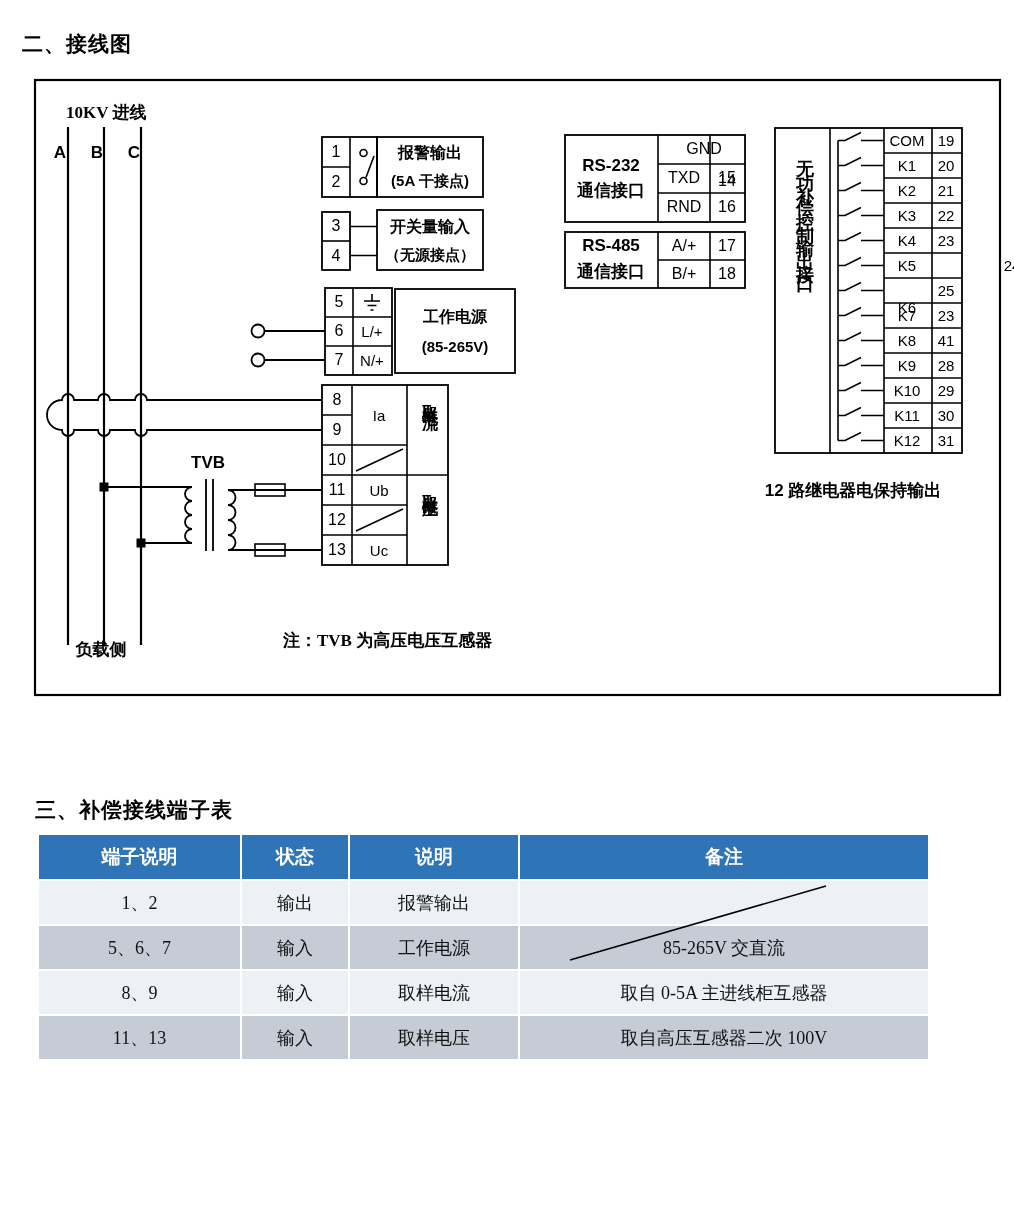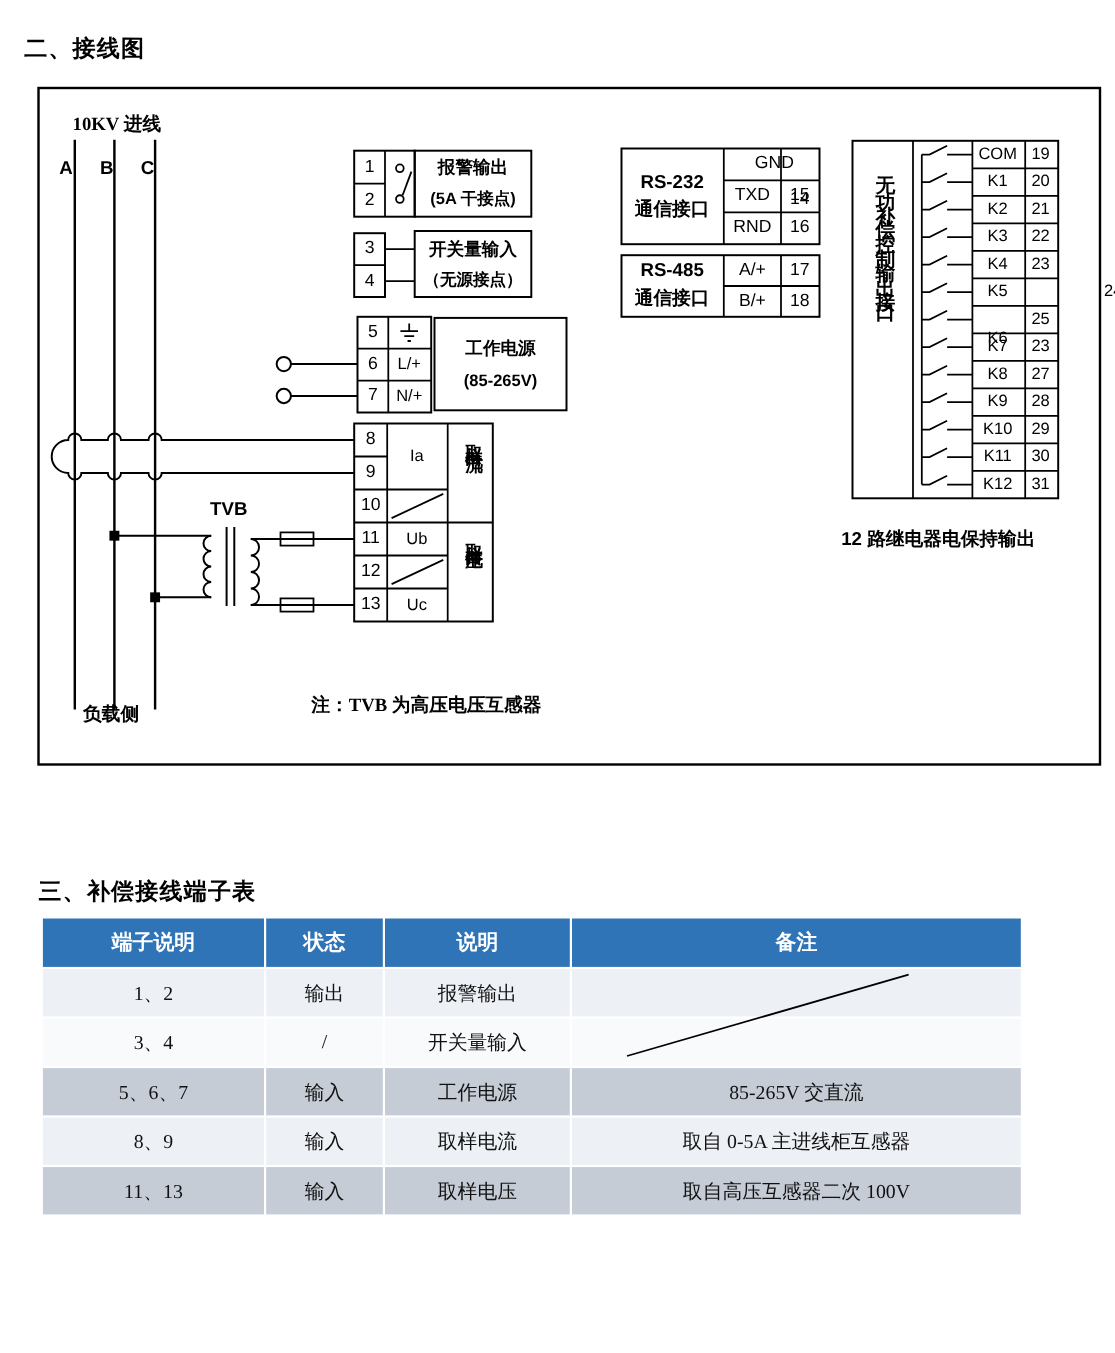--- a/index.html
+++ b/index.html
@@ -122,21 +122,21 @@
   <div class="t fs15" style="left:907px; top:440px;">K12</div>
 
   <div class="t fs15" style="left:946px; top:140px;">19</div>
   <div class="t fs15" style="left:946px; top:165px;">20</div>
   <div class="t fs15" style="left:946px; top:190px;">21</div>
   <div class="t fs15" style="left:946px; top:215px;">22</div>
   <div class="t fs15" style="left:946px; top:240px;">23</div>
   <div class="t fs15" style="left:1000px; top:265px;margin-left:12px;">24</div>
   <div class="t fs15" style="left:946px; top:290px;">25</div>
   <div class="t fs15" style="left:946px; top:315px;">23</div>
-  <div class="t fs15" style="left:946px; top:340px;">27</div>
+  <div class="t fs15" style="left:946px; top:340px;">41</div>
   <div class="t fs15" style="left:946px; top:365px;">28</div>
   <div class="t fs15" style="left:946px; top:390px;">29</div>
   <div class="t fs15" style="left:946px; top:415px;">30</div>
   <div class="t fs15" style="left:946px; top:440px;">31</div>
 
   <table class="ttable">
     <colgroup>
       <col style="width:203px">
         <col style="width:108px">
         <col style="width:170px">
@@ -148,26 +148,20 @@
         <th>状态</th>
         <th>说明</th>
         <th>备注</th>
       </tr>
     </thead>
     <tbody>
       <tr class="row-a">
         <td>1、2</td>
         <td>输出</td>
         <td>报警输出</td>
-        <td></td>
-      </tr>
-      <tr class="row-b">
-        <td>3、4</td>
-        <td>/</td>
-        <td>开关量输入</td>
         <td></td>
       </tr>
       <tr class="row-c">
         <td>5、6、7</td>
         <td>输入</td>
         <td>工作电源</td>
         <td>85-265V 交直流</td>
       </tr>
       <tr class="row-a">
         <td>8、9</td>

